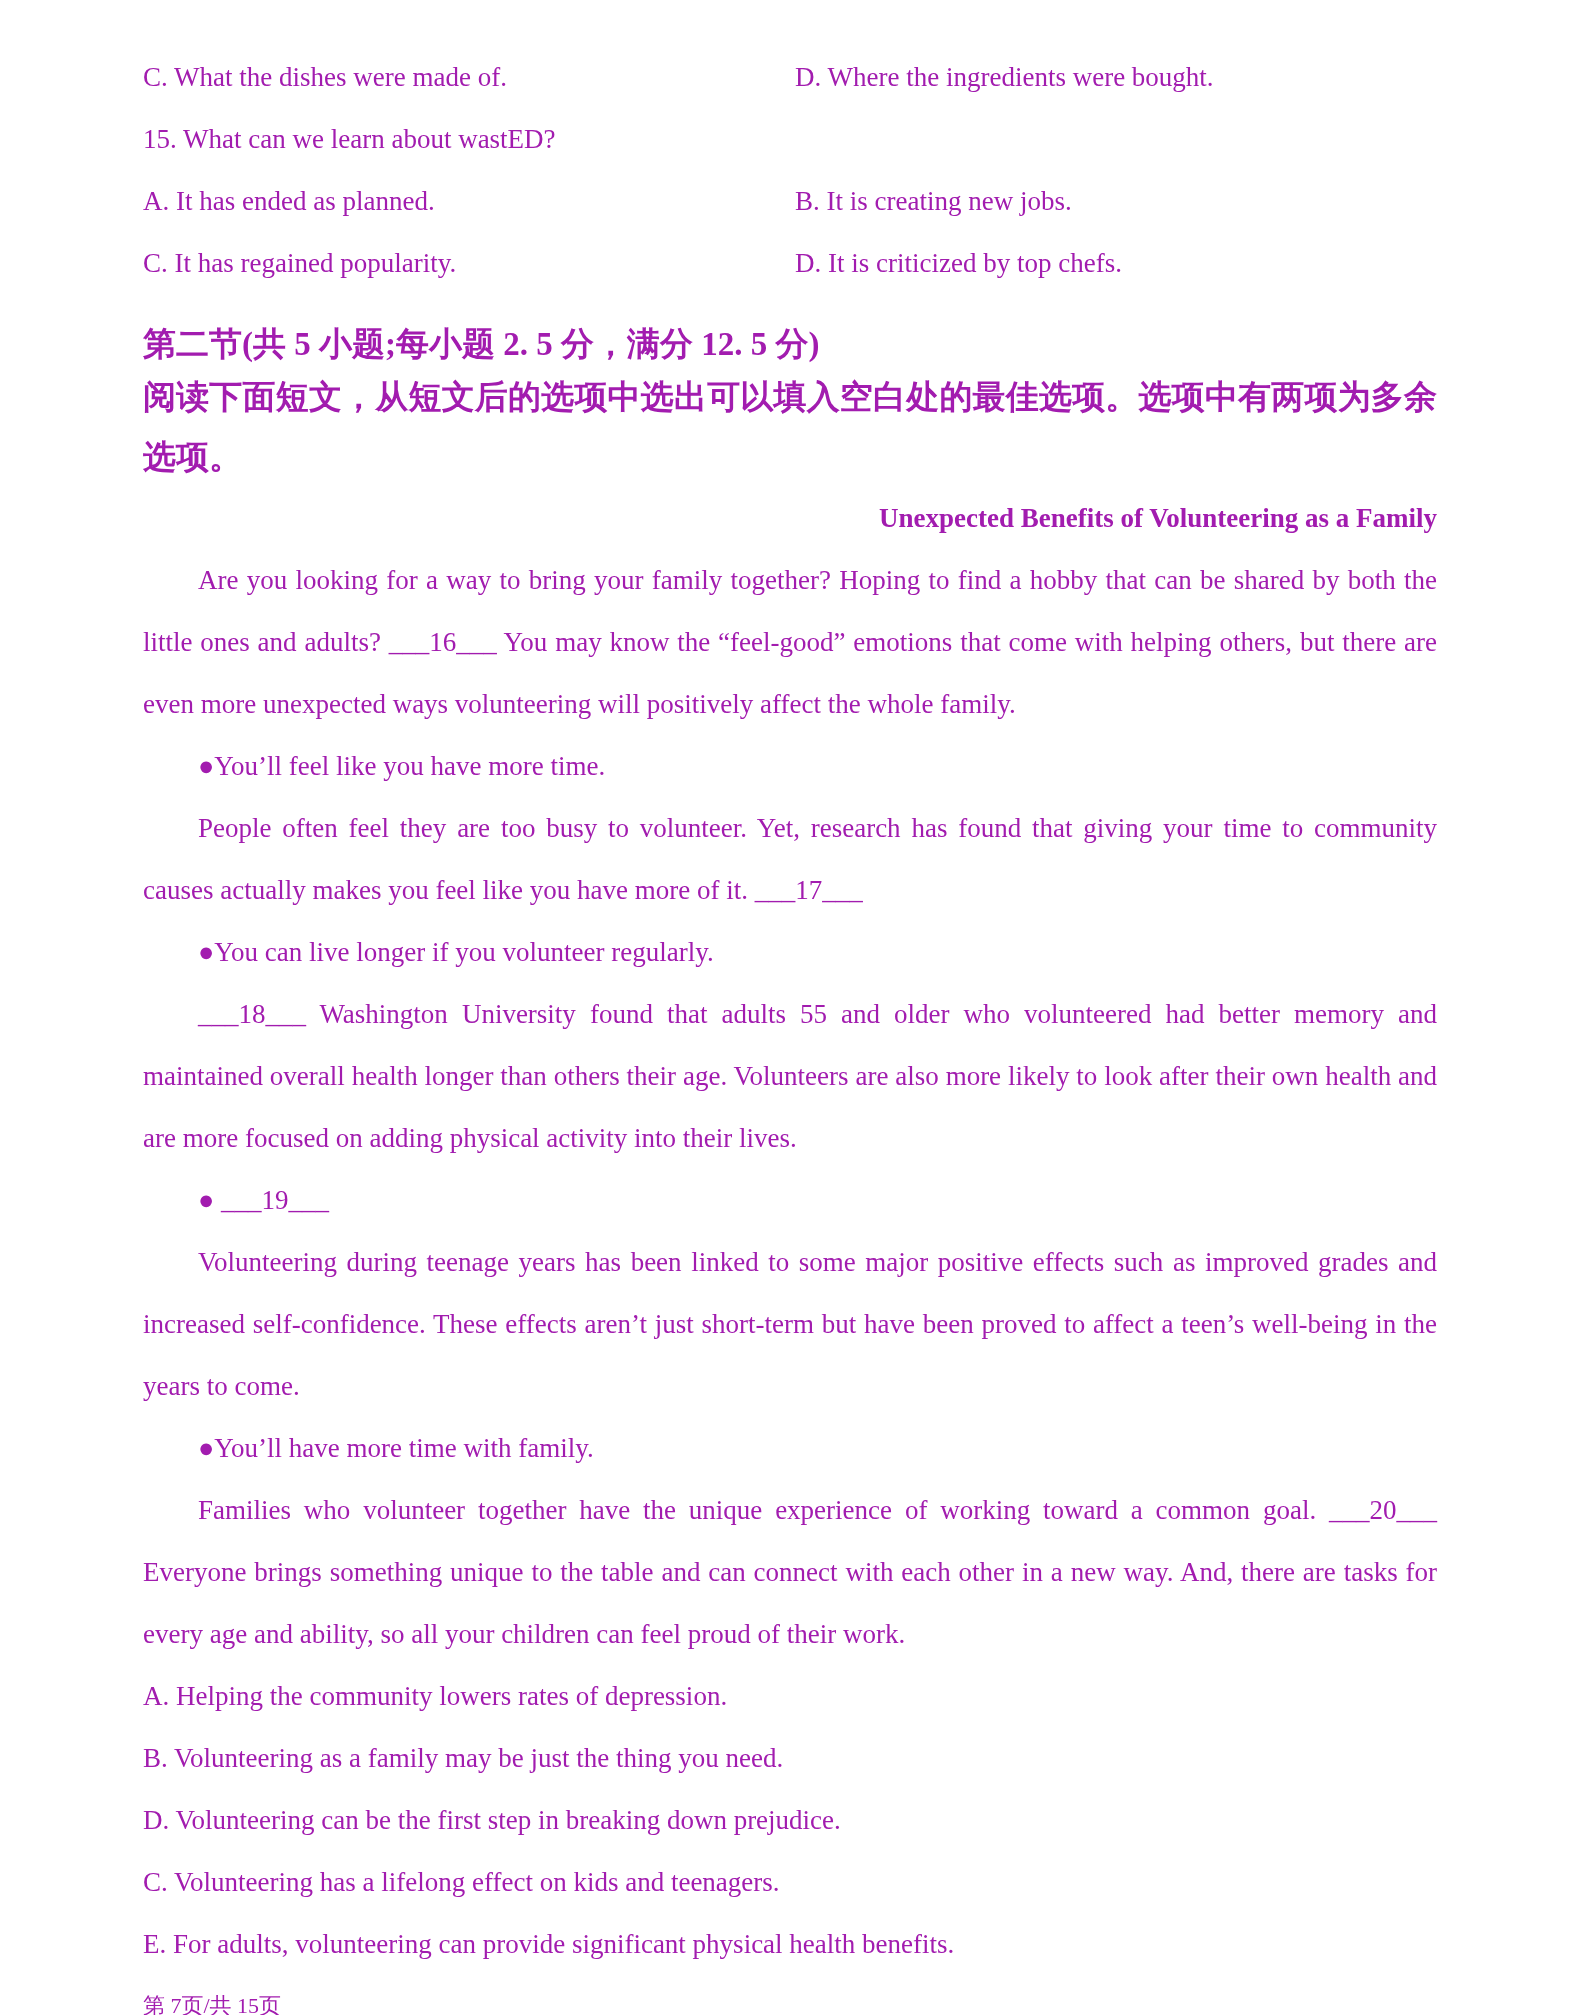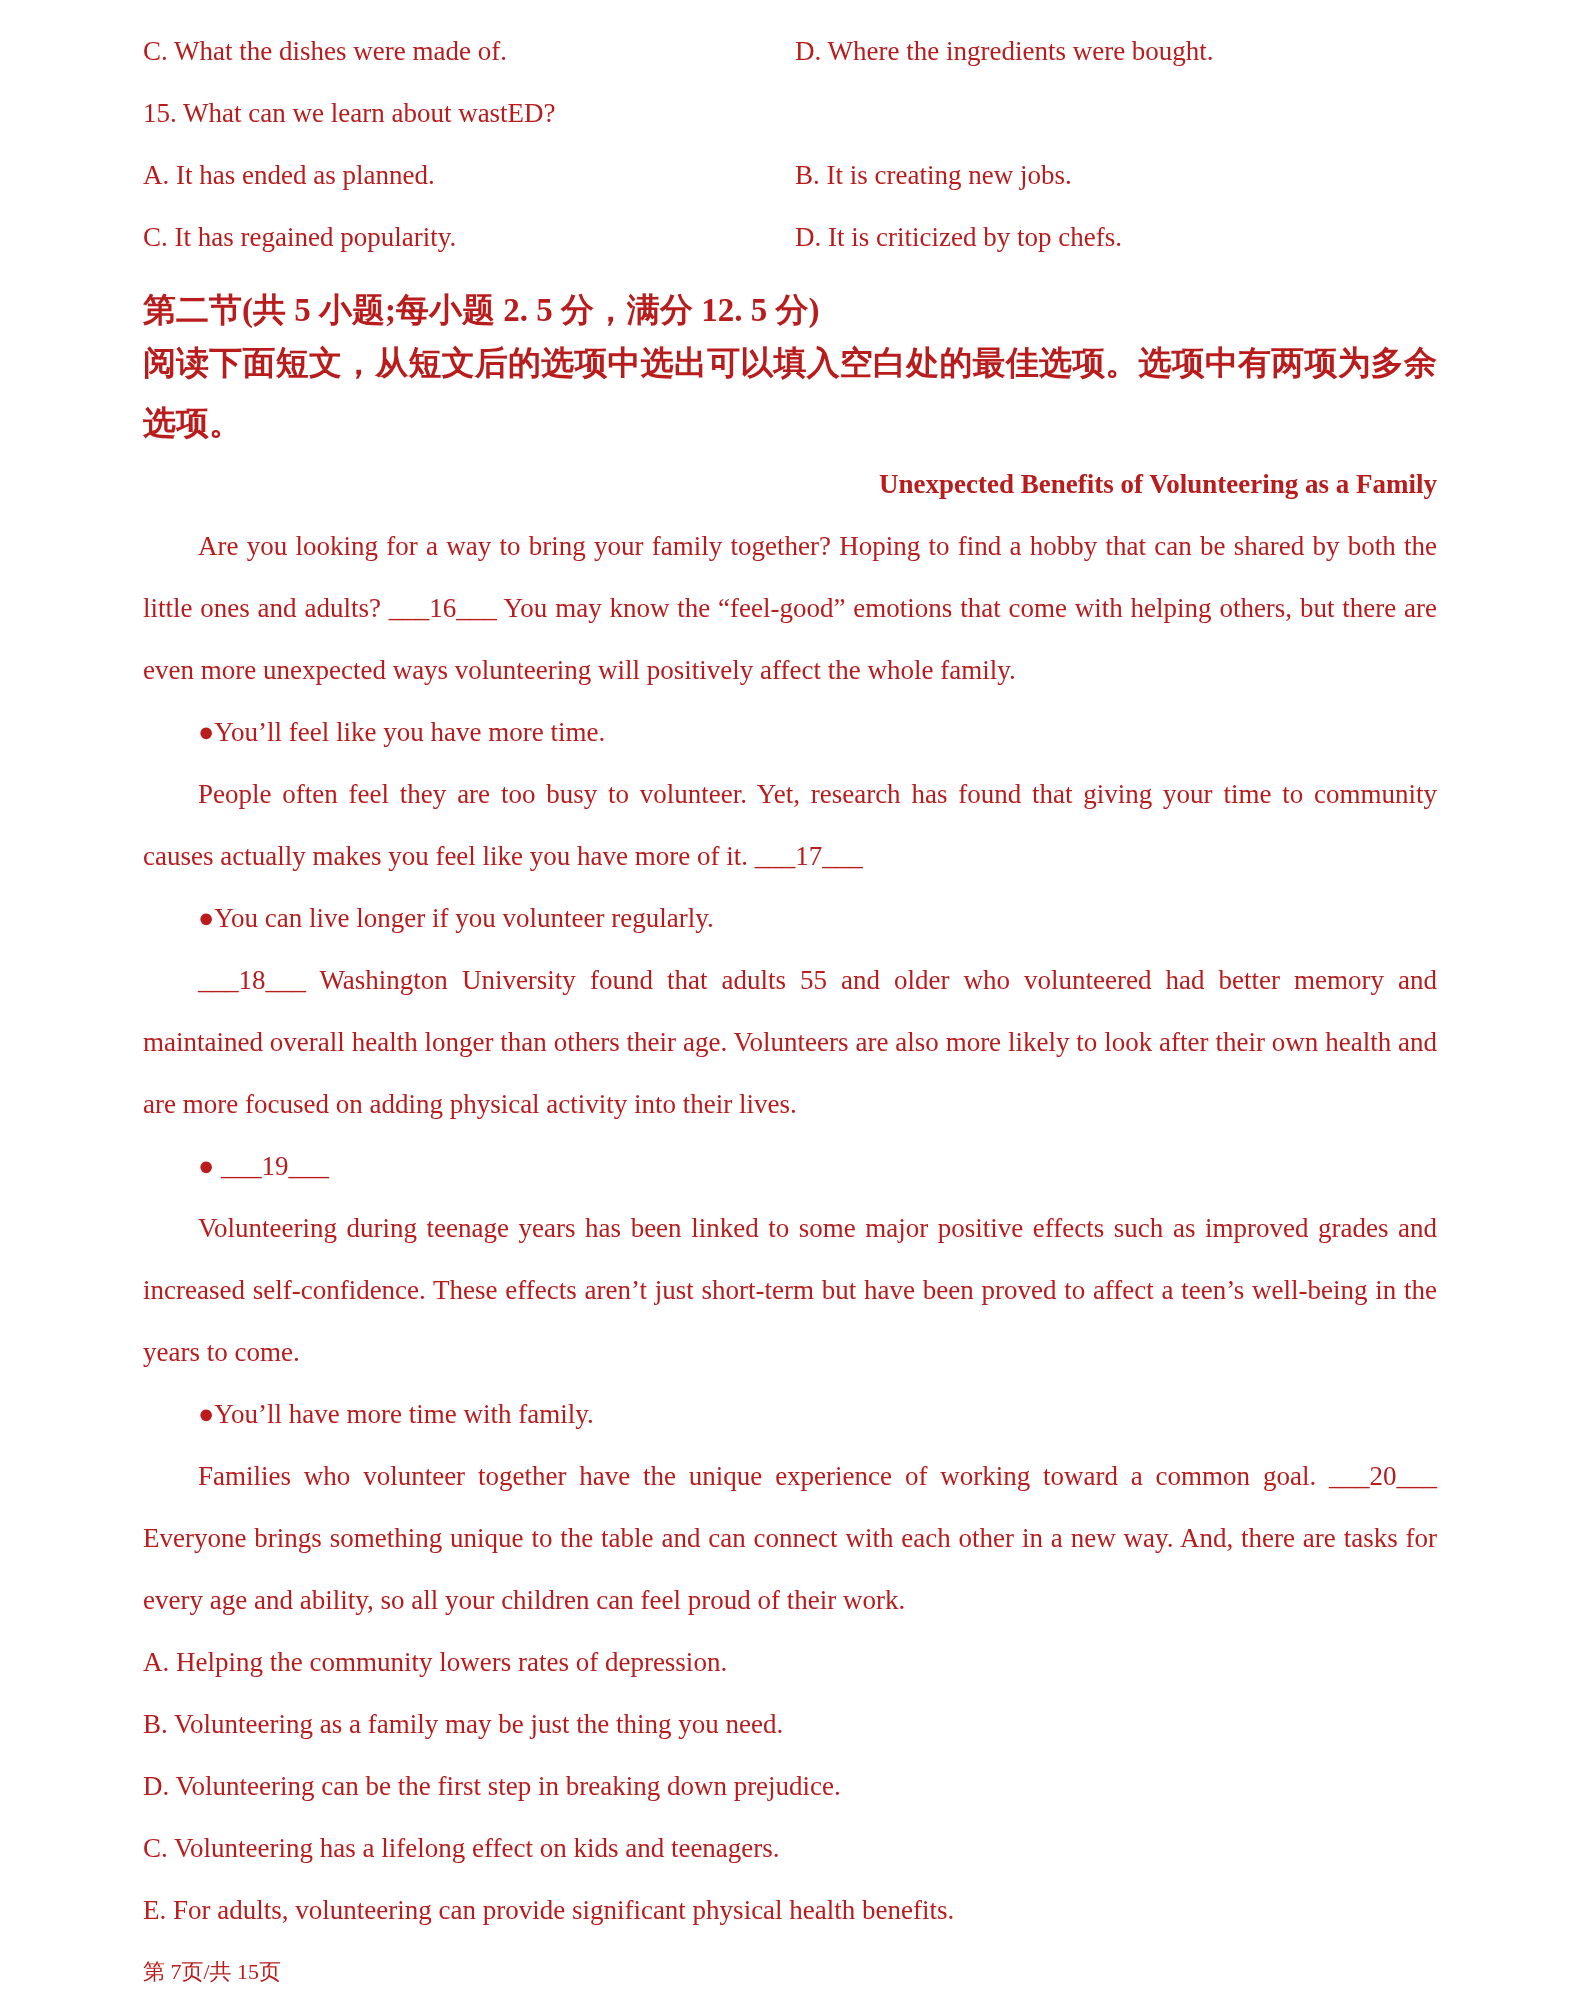--- a/index.html
+++ b/index.html
@@ -7,37 +7,37 @@
     padding: 0;
     background: #ffffff;
   }
   .page {
     position: relative;
     box-sizing: border-box;
     width: 1587px;
     height: 2015px;
     margin: 0 auto;
     background: #ffffff;
-    color: #b91c1c;
+    color: #a21caf;
     font-family: "Liberation Serif", "DejaVu Serif", serif;
     font-size: 27px;
-    padding: 20px 150px 0 143px;
+    padding: 46px 150px 0 143px;
     overflow: hidden;
   }
   p { margin: 0; }
 
   
   .mcq-row { display: flex; line-height: 62px; }
   .col-left { flex: 0 0 652px; width: 652px; }
   .col-right { flex: 1; }
   .stem { line-height: 62px; }
 
   
   .cn-heading {
-    margin-top: 20px;
+    margin-top: 28px;
     font-weight: 700;
     font-size: 33px;
     line-height: 45px;
   }
   .cn-instruction {
     font-weight: 700;
     font-size: 33px;
     line-height: 60px;
     text-align: justify;
   }

